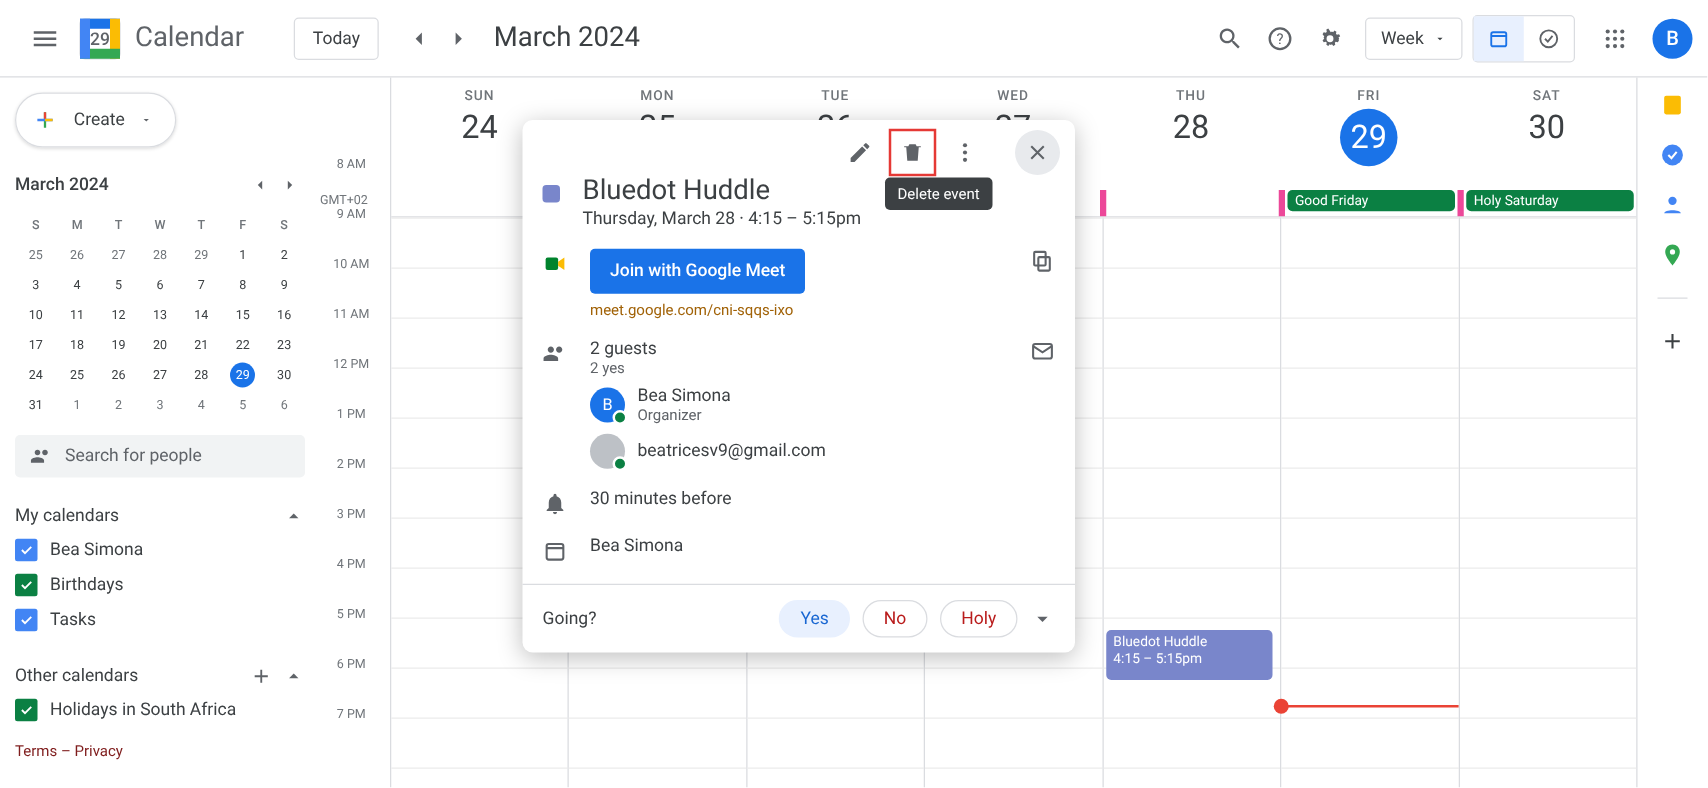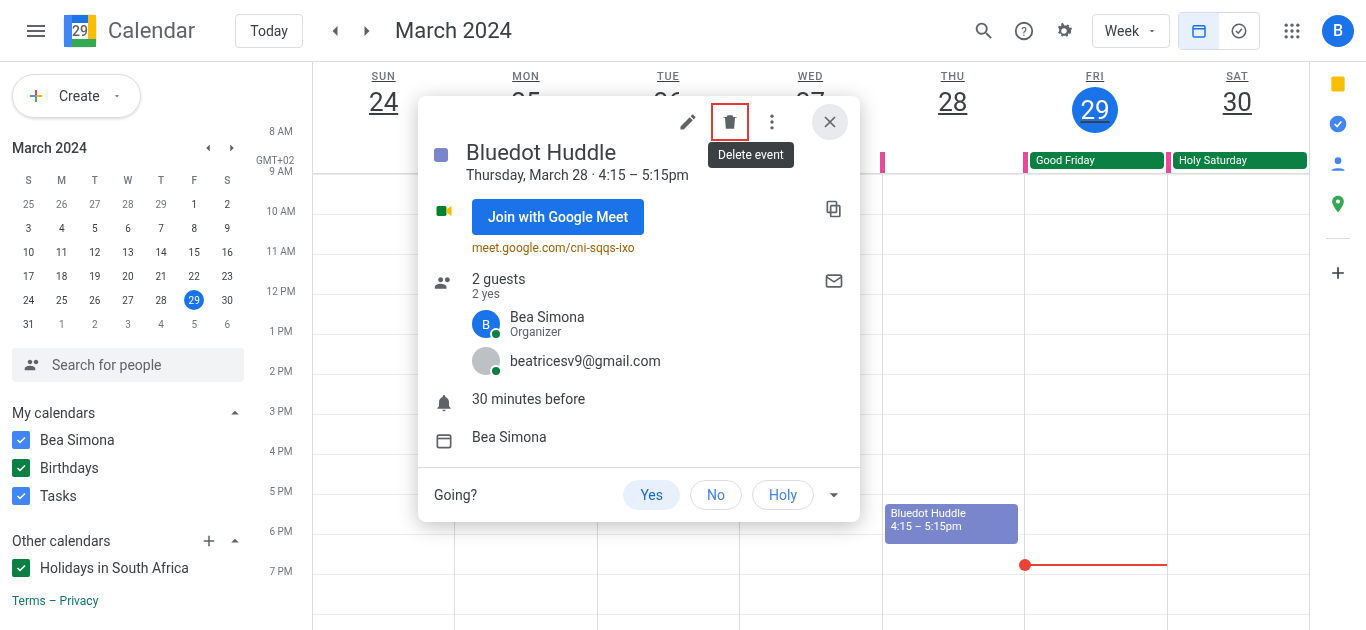--- a/index.html
+++ b/index.html
@@ -36,27 +36,27 @@
 .mini-cell.cur { color: #3c4043; }
 .mini-cell.selected > span { background: #1a73e8; color: #fff; border-radius: 50%; width: 20px; height: 20px; display: flex; align-items: center; justify-content: center; }
 .search-people { margin-top: 12px; background: #f1f3f4; border-radius: 4px; padding: 8px 12px; display: flex; align-items: center; gap: 10px; color: #5f6368; font-size: 14px; }
 .cal-section { margin-top: 18px; }
 .cal-sect-hdr { display: flex; align-items: center; font-size: 14px; color: #3c4043; padding: 4px 0; cursor: pointer; }
 .cal-sect-hdr .spacer { flex: 1; }
 .cal-item { display: flex; align-items: center; gap: 10px; padding: 5px 0; font-size: 14px; color: #3c4043; }
 .chk { width: 18px; height: 18px; border-radius: 2px; display: flex; align-items: center; justify-content: center; color: #fff; }
 .chk.blue { background: #4285f4; }
 .chk.green { background: #0b8043; }
-.footer-links { margin-top: 12px; font-size: 12px; color: #0f766e; }
+.footer-links { margin-top: 12px; font-size: 12px; color: #7f1d1d; }
 .main { flex: 1; display: flex; border-right: 1px solid #dadce0; position: relative; }
 .time-col { width: 56px; padding-top: 70px; text-align: right; font-size: 10px; color: #70757a; }
 .time-slot { height: 40px; padding-right: 6px; position: relative; top: -6px; text-align: center; }
 .tz { font-size: 10px; color: #70757a; position: absolute; top: 155px; left: 256px; }
 .grid { flex: 1; display: flex; flex-direction: column; border-left: 1px solid #dadce0; }
-.day-hdr-row { display: flex; height: 90px; text-decoration: underline; }
+.day-hdr-row { display: flex; height: 90px; }
 .day-hdr { flex: 1; border-right: 1px solid #dff; border-right-color: transparent; text-align: center; padding-top: 8px; }
 .day-name { font-size: 11px; font-weight: 500; color: #70757a; letter-spacing: 0.8px; }
 .day-num { font-size: 26px; color: #3c4043; margin-top: 4px; }
 .day-num.today { background: #1a73e8; color: #fff; width: 46px; height: 46px; border-radius: 50%; display: flex; align-items: center; justify-content: center; margin: 4px auto 0; }
 .allday-row { display: flex; border-bottom: 1px solid #dadce0; height: 22px; }
 .allday-cell { flex: 1; border-left: 5px solid #ec4899; position: relative; }
 .allday-cell:first-child { border-left: none; }
 .chip { position: absolute; top: 0; left: 2px; right: 2px; background: #0b8043; color: #fff; font-size: 11px; padding: 2px 6px; border-radius: 4px; white-space: nowrap; overflow: hidden; }
 .grid-body { flex: 1; display: flex; position: relative; }
 .day-col { flex: 1; border-left: 1px solid #dadce0; position: relative; }
@@ -85,21 +85,21 @@
 .copy-icon { margin-left: auto; color: #5f6368; cursor: pointer; }
 .guest-list { margin-top: 6px; }
 .guest { display: flex; align-items: center; gap: 10px; margin-top: 8px; }
 .g-avatar { width: 28px; height: 28px; border-radius: 50%; background: #1a73e8; color: #fff; display: flex; align-items: center; justify-content: center; font-size: 13px; position: relative; }
 .g-avatar.grey { background: #bdc1c6; }
 .g-check { position: absolute; bottom: -2px; right: -2px; width: 12px; height: 12px; background: #0b8043; border: 2px solid #fff; border-radius: 50%; }
 .g-name { font-size: 14px; color: #3c4043; }
 .g-sub { font-size: 12px; color: #5f6368; }
 .rsvp-row { border-top: 1px solid #dadce0; padding: 12px 16px; display: flex; align-items: center; gap: 10px; }
 .rsvp-label { font-size: 14px; color: #3c4043; margin-right: auto; }
-.rsvp-btn { padding: 6px 16px; border: 1px solid #dadce0; border-radius: 16px; font-size: 14px; background: #fff; cursor: pointer; color: #3b82f6; }
+.rsvp-btn { padding: 6px 16px; border: 1px solid #dadce0; border-radius: 16px; font-size: 14px; background: #fff; cursor: pointer; color: #b91c1c; }
 .rsvp-btn.sel { background: #e8f0fe; color: #1967d2; border-color: #e8f0fe; }
 svg { display: block; }
 </style>
 </head>
 <body>
 
 <div class="header">
   <div class="menu-btn">
     <svg width="24" height="24" viewBox="0 0 24 24">
         <path fill="#5f6368" d="M3 6h18v2H3zm0 5h18v2H3zm0 5h18v2H3z"></path>

